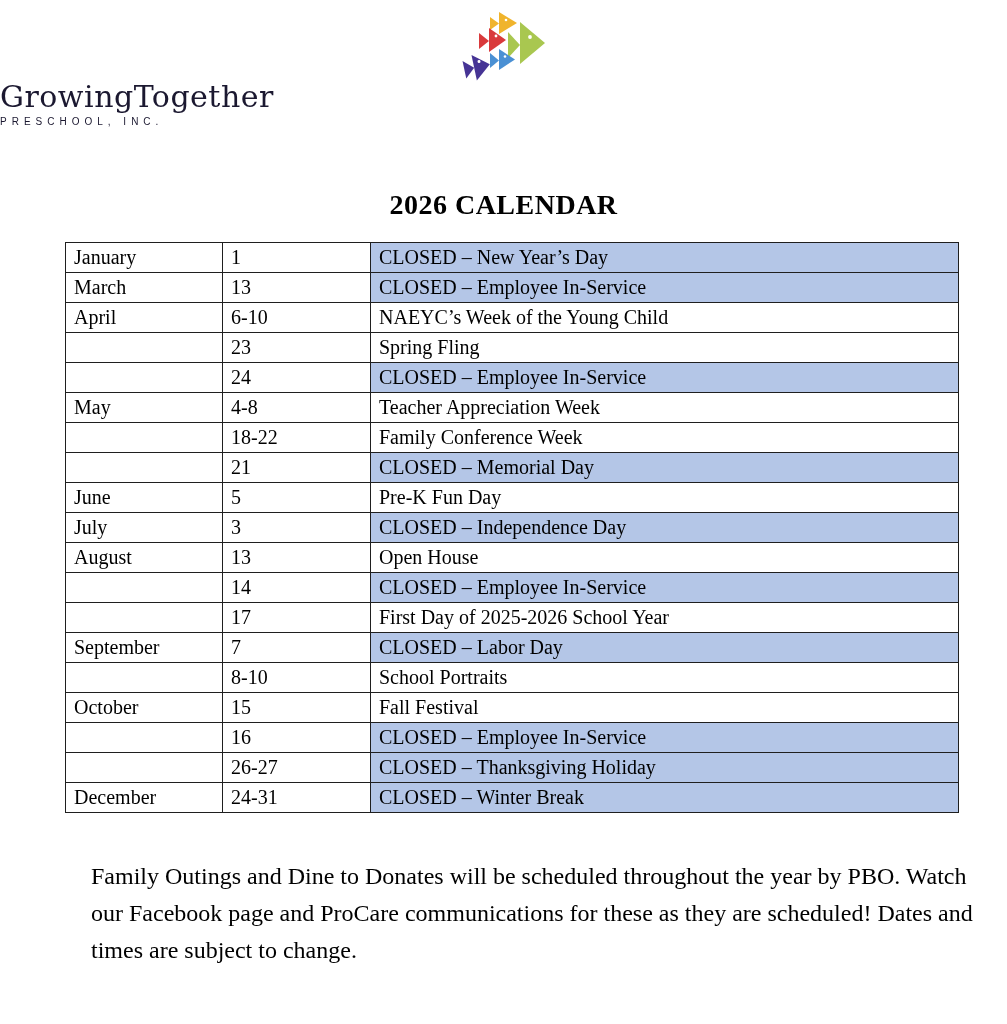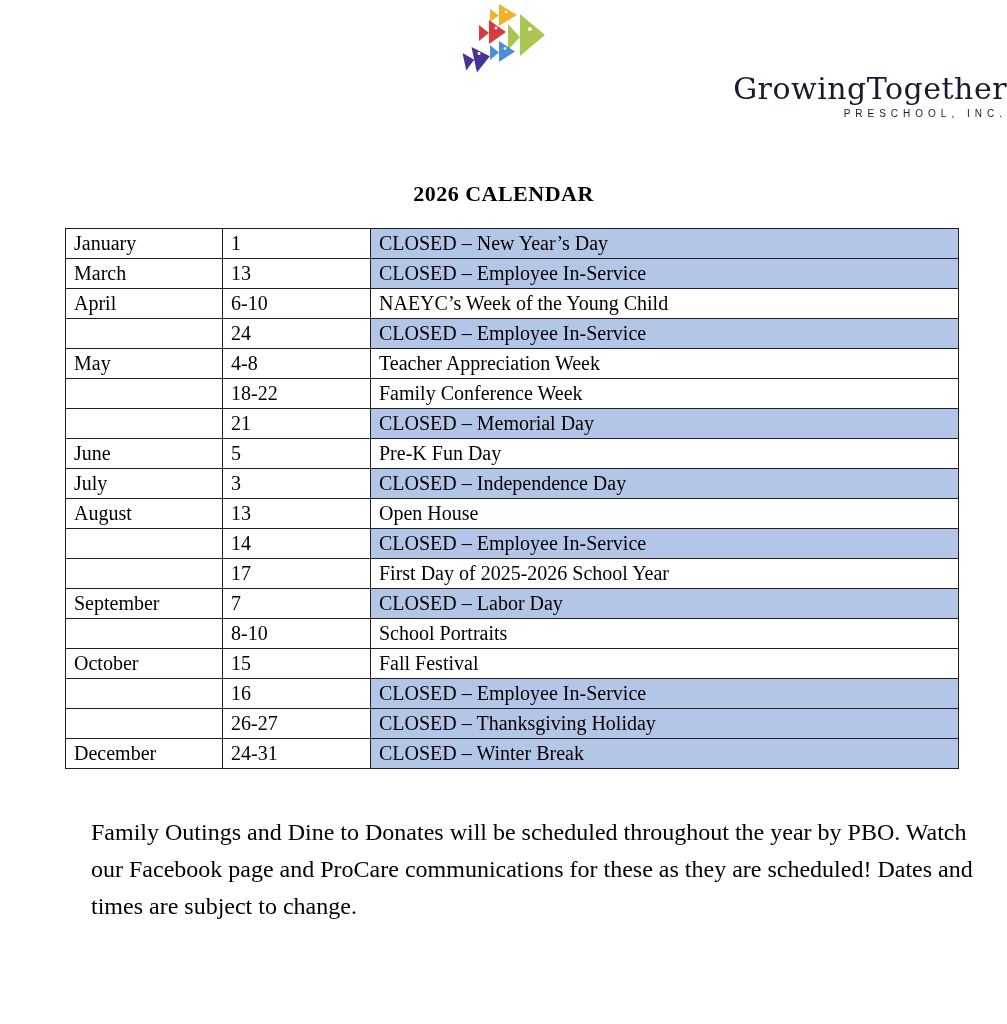--- a/index.html
+++ b/index.html
@@ -5,42 +5,42 @@
   :root { --hl: #b4c6e7; --border: #1f1f1f; --ink: #1b1830; }
   * { box-sizing: border-box; }
   html, body { margin: 0; padding: 0; }
   body {
     width: 1007px; height: 1024px;
     background: #ffffff;
     font-family: "Liberation Serif", serif;
     color: #000;
     overflow: hidden;
   }
-  .logo-block { text-align: right; }
+  .logo-block { text-align: left; padding-top: 8px; }
   .fish-svg { display: block; margin: 0 auto; }
   .brand {
     font-family: "DejaVu Serif", serif;
     font-size: 30px;
     color: var(--ink);
     letter-spacing: 0.5px;
     margin-top: -2px;
     line-height: 1.0;
   }
   .tagline {
     font-family: "Liberation Sans", sans-serif;
     font-size: 10px;
     font-weight: 400;
     letter-spacing: 5px;
     color: var(--ink);
     margin-top: 4px;
   }
   .page-title {
     text-align: center;
     font-weight: 700;
-    font-size: 22px;
+    font-size: 28px;
     margin-top: 62px;
     letter-spacing: 0.5px;
   }
   table.calendar {
     border-collapse: collapse;
     margin: 21px 0 0 65px;
     table-layout: fixed;
     width: 893px;
     border-radius: 13px;
   }
@@ -118,20 +118,25 @@
         <td>13</td>
         <td class="hl">CLOSED – Employee In-Service</td>
       </tr>
       <tr>
         <td>April</td>
         <td>6-10</td>
         <td>NAEYC’s Week of the Young Child</td>
       </tr>
       <tr>
         <td></td>
+        <td>23</td>
+        <td>Spring Fling</td>
+      </tr>
+      <tr>
+        <td></td>
         <td>24</td>
         <td class="hl">CLOSED – Employee In-Service</td>
       </tr>
       <tr>
         <td>May</td>
         <td>4-8</td>
         <td>Teacher Appreciation Week</td>
       </tr>
       <tr>
         <td></td>

